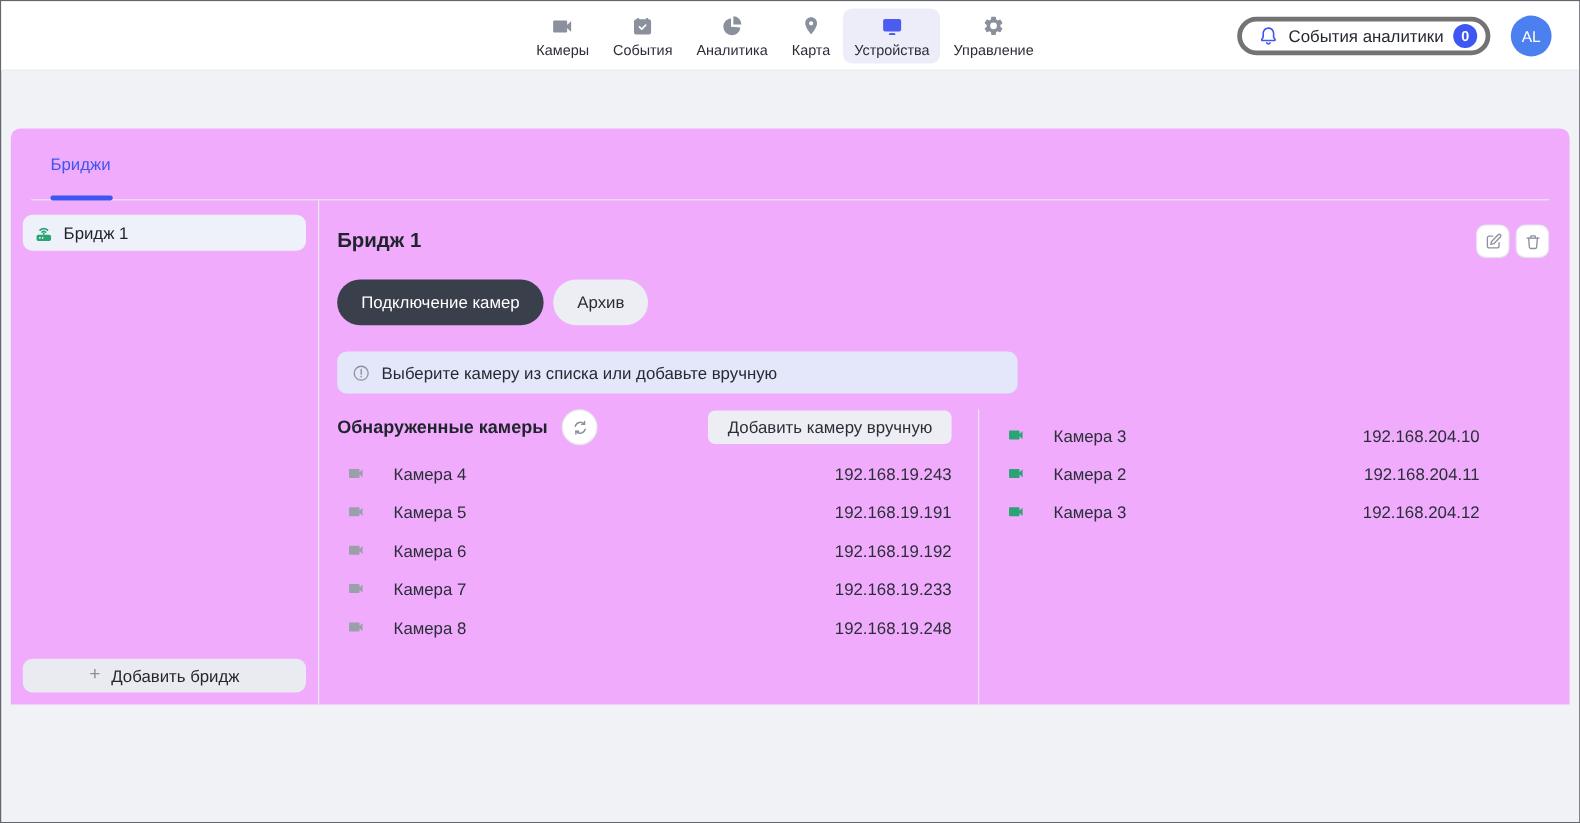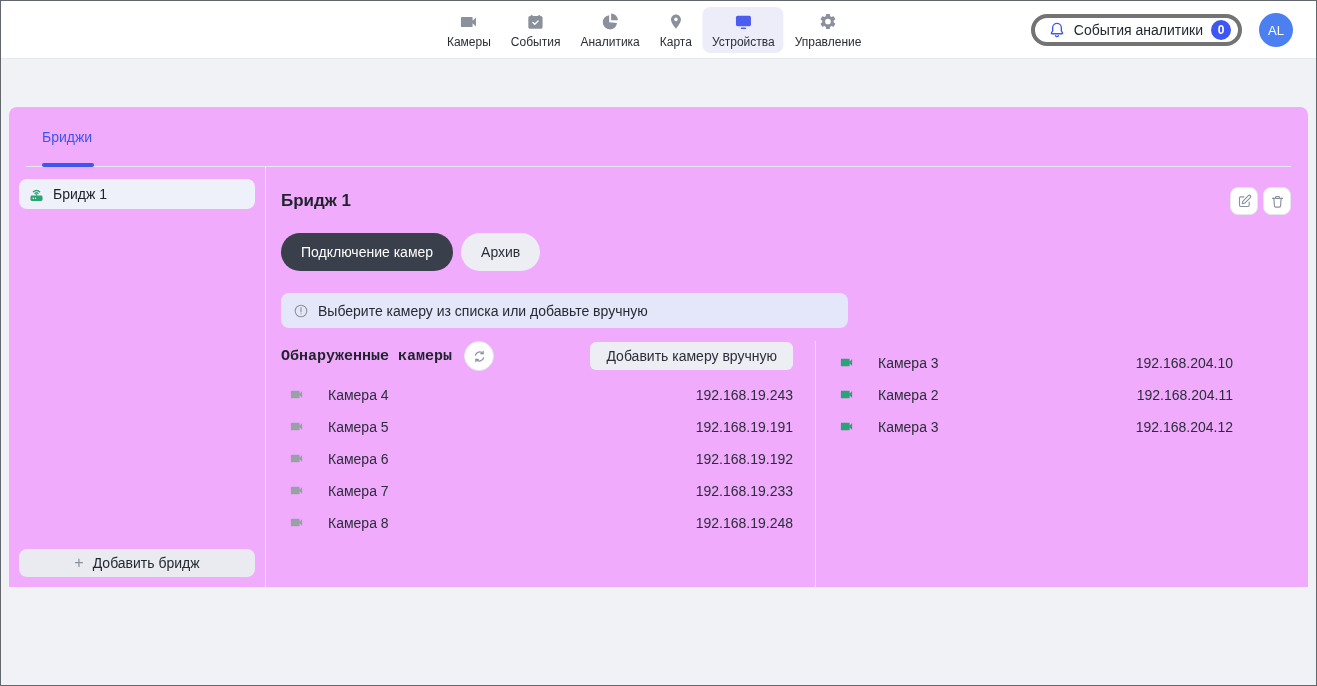--- a/index.html
+++ b/index.html
@@ -100,21 +100,21 @@
     display:flex; align-items:center; gap:9px; padding:0 12px;
     font-size:14px; color:#262a33; margin-bottom:13px; flex:0 0 auto;
   }
 
   .columns { flex:1; display:flex; min-height:0; }
   .col-left { width:534px; flex:0 0 auto; padding-right:22px; }
   .col-divider { width:1px; background:#e9eaee; flex:0 0 auto; }
   .col-right { flex:1; padding-left:15px; padding-right:58px; min-width:0; }
 
   .col-header { display:flex; align-items:center; height:30px; }
-  .col-heading { font-size:15px; font-weight:bold; color:#1f232b; white-space:nowrap;font-family:Liberation Mono, monospace; }
+  .col-heading { font-size:15px; font-weight:bold; color:#1f232b; white-space:nowrap; }
   .refresh-btn {
     width:30px; height:30px; border-radius:50%; border:1px solid #e6e8ec; background:#fff;
     display:flex; align-items:center; justify-content:center; margin-left:12px; cursor:pointer;
   }
   .add-manual {
     margin-left:auto; height:28px; padding:0 16px; border:none; border-radius:6px;
     background:#eceef4; color:#2a2e38; font-family:inherit; font-size:14px; cursor:pointer;
     white-space:nowrap;
   }
   .cam-list { margin-top:16px; }

